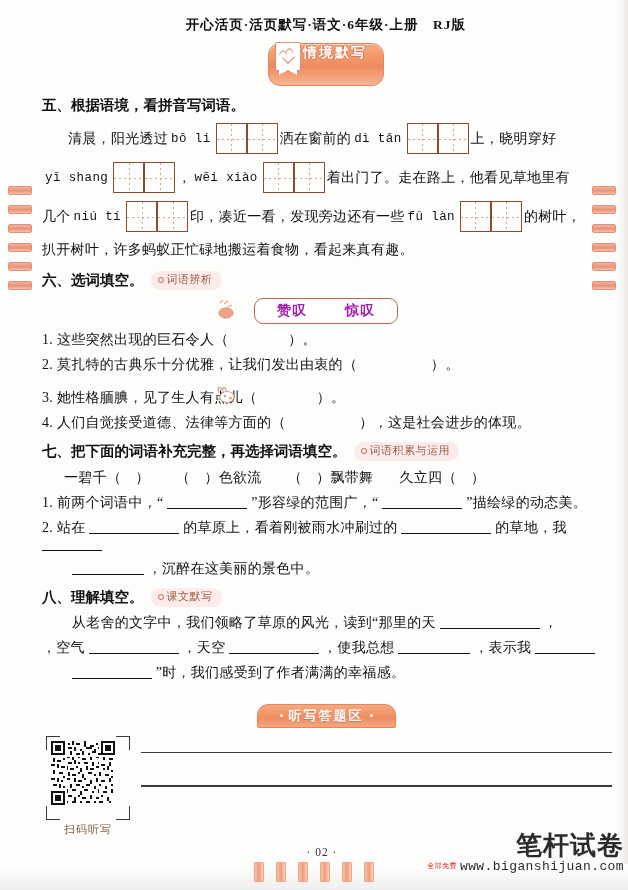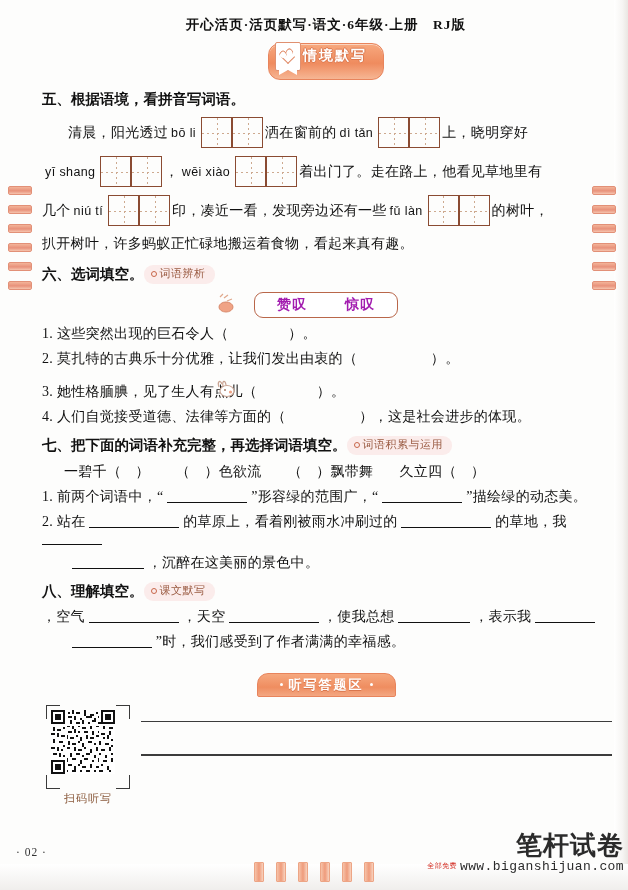--- a/index.html
+++ b/index.html
@@ -39,22 +39,22 @@
 
   
   .doc-title{
     text-align:center;margin-top:16px;
     font-size:13.5px;font-weight:bold;letter-spacing:1px;
     font-family:"Liberation Serif",serif;
   }
   .banner-wrap{display:flex;justify-content:center;margin-top:9px;}
   .banner{
     position:relative;
-    display:flex;align-items:center;
-    height:23px;padding:0 16px 12px 34px;
+    display:flex;align-items:flex-start;
+    height:23px;padding:0 16px 18px 34px;
     border-radius:12px;
     background:linear-gradient(to bottom,#f7a97f,#ef8b5e 55%,#f6b694);
     border:1px solid #e8845c;
     box-shadow:0 1px 0 rgba(255,255,255,.5) inset;
   }
   .banner-text{
     font-size:14px;font-weight:bold;color:#ffffff;letter-spacing:2px;
     text-shadow:0 1px 0 #dc7950, 1px 0 0 #dc7950, -1px 0 0 #dc7950, 0 -1px 0 #dc7950;
     font-family:"Liberation Sans",sans-serif;
   }
@@ -78,21 +78,21 @@
   .heart:before,.heart:after{
     content:"";position:absolute;width:6px;height:6px;border-radius:50%;
     border:1.3px solid #e08a66;background:#fff;
   }
   .heart:before{top:-4.3px;left:-1.3px;border-bottom:none;border-left:none;}
   .heart:after{top:-1.3px;left:4.6px;border-bottom:none;border-left:none;}
 
   
   .sec{margin:0 30px;}
   .sec-head{
-    display:flex;align-items:center;
+    display:flex;align-items:center;gap:7px;
     font-size:14.5px;font-weight:bold;
     margin-top:10px;
     font-family:"Liberation Sans",sans-serif;
   }
   .tag{
     display:inline-flex;align-items:center;gap:3px;
     background:#fbeceb;border-radius:9px;
     padding:1.5px 9px 2.5px 7px;
     font-size:11px;color:#9a5b42;font-weight:normal;
     font-family:"Liberation Serif",serif;letter-spacing:.5px;
@@ -105,21 +105,21 @@
 
   .para{
     font-size:14px;line-height:1.55;margin-top:7px;letter-spacing:.3px;
   }
   .line-row{
     display:flex;align-items:center;flex-wrap:nowrap;
     font-size:14px;margin-top:8px;letter-spacing:.3px;white-space:nowrap;
   }
   .indent{display:inline-block;width:26px;}
   .py{
-    font-family:Liberation Sans, sans-serif;font-size:12.5px;
+    font-family:Liberation Mono, monospace;font-size:12.5px;
     padding:0 3px;letter-spacing:.4px;
   }
 
   
   .tzg{display:inline-flex;margin:0 2px;vertical-align:middle;}
   .cell{
     width:31px;height:31px;position:relative;
     border:1.4px solid #8a4b32;
     box-sizing:border-box;
   }
@@ -205,21 +205,21 @@
     font-family:"Liberation Serif",serif;
   }
   .answer-lines{flex:1;padding-top:16px;}
   .ans-line{height:1.6px;background:#3c3c3c;margin-bottom:32px;}
 
   
   .footer{
     position:absolute;left:0;bottom:0;width:628px;height:52px;
   }
   .pageno{
-    position:absolute;left:16px;right:0;bottom:32px;
+    position:absolute;left:16px;right:0;bottom:32px;text-align:center;
     font-size:11.5px;color:#333;letter-spacing:1px;
     font-family:"Liberation Serif",serif;
   }
   .footbars{
     position:absolute;left:0;right:0;bottom:8px;
     display:flex;justify-content:center;gap:12px;
   }
   .fbar{
     width:8px;height:18px;border-radius:1px;
     background:linear-gradient(to right,#f6c3a9,#ef9b7b 50%,#f8d2be);
@@ -437,20 +437,26 @@
 
     <div class="sec">
       <div class="sec-head">
         <span>八、理解填空。</span>
         <span class="tag">
           <span class="dot"></span>
           <span>课文默写</span>
         </span>
       </div>
 
+      <div class="q-row">
+        <span class="indent"></span>
+        <span>从老舍的文字中，我们领略了草原的风光，读到“那里的天</span>
+        <span class="blank b100"></span>
+        <span>，</span>
+      </div>
       <div class="q-row">
         <span>，空气</span>
         <span class="blank b90"></span>
         <span>，天空</span>
         <span class="blank b90"></span>
         <span>，使我总想</span>
         <span class="blank b72"></span>
         <span>，表示我</span>
         <span class="blank b60"></span>
       </div>

